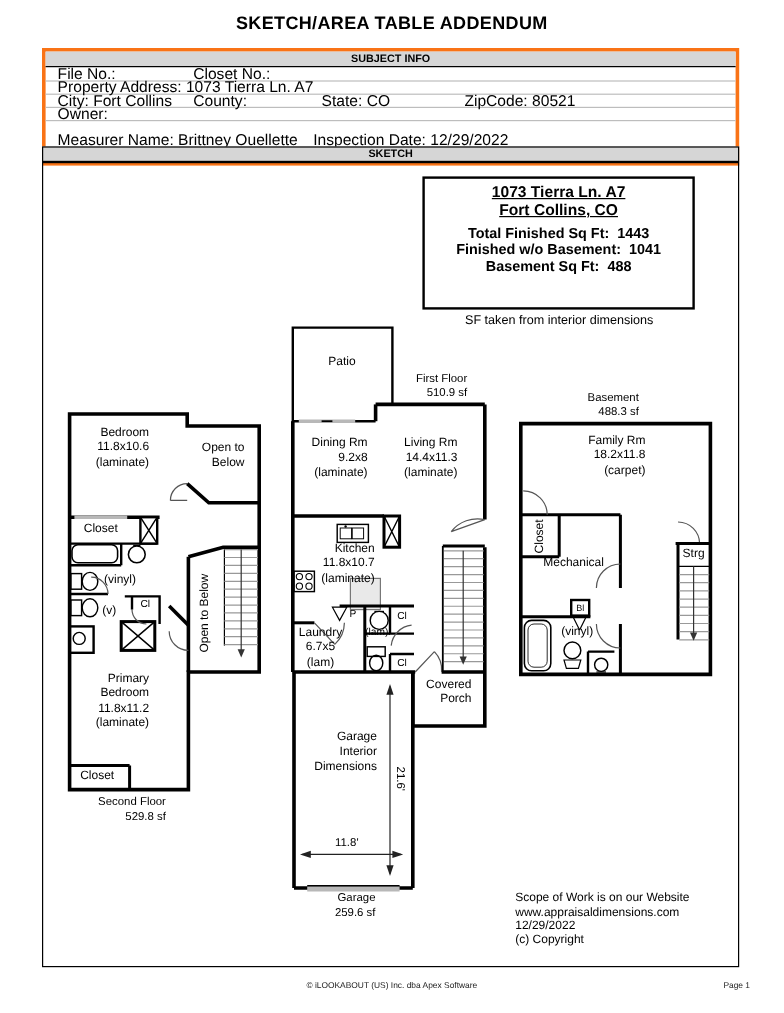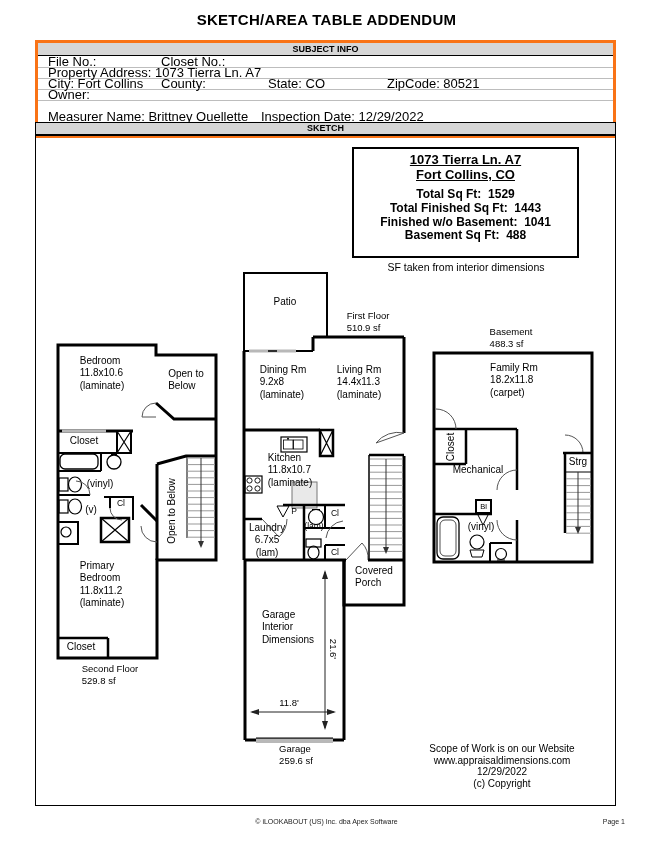--- a/index.html
+++ b/index.html
@@ -18,28 +18,28 @@
   .sk-head{position:absolute;left:35px;top:122px;width:581px;height:13px;background:#d6d6d6;
            border:1px solid #000;box-sizing:border-box;font-size:9px;font-weight:bold;text-align:center;line-height:11px;}
   .sk-area{position:absolute;left:35px;top:135px;width:581px;height:671px;border:1px solid #000;box-sizing:border-box;}
   .sumbox{position:absolute;left:352px;top:147px;width:227px;height:111px;border:2px solid #000;
           box-sizing:border-box;text-align:center;padding-top:3px;}
   .sum-addr{font-size:13px;font-weight:bold;text-decoration:underline;line-height:15px;white-space:pre;}
   .sum-gap{height:6px;}
   .sum-stat{font-size:12px;font-weight:bold;line-height:13.8px;white-space:pre;}
   .note{position:absolute;left:466px;top:261px;transform:translateX(-50%);font-size:10.5px;white-space:nowrap;}
   
-  .lbl{position:absolute;transform:translateX(-50%);text-align:left;font-size:10px;
+  .lbl{position:absolute;transform:translateX(-50%);text-align:right;font-size:10px;
        line-height:12.3px;white-space:pre-line;}
   .lbl-b{font-weight:normal;font-size:9.5px;line-height:11.5px;}
   .lbl-s{font-size:8.5px;line-height:9.5px;}
   .lbl-left{transform:none;text-align:center;}
   .rot-ccw{position:absolute;transform:translate(-50%,-50%) rotate(-90deg);font-size:10px;white-space:nowrap;}
   .rot-cw{position:absolute;transform:translate(-50%,-50%) rotate(90deg);font-size:9.5px;white-space:nowrap;}
-  .scope{position:absolute;left:502px;top:743px;transform:translateX(-50%);text-align:center;
+  .scope{position:absolute;left:502px;top:743px;transform:translateX(-50%);text-align:left;
          font-size:10px;line-height:11.5px;white-space:pre-line;}
   .footer-c{position:absolute;left:0;top:818px;width:653px;text-align:center;font-size:7px;color:#222;}
   .footer-p{position:absolute;right:28px;top:818px;font-size:7px;color:#222;}
   svg{position:absolute;left:0;top:0;}
 </style>
 </head>
 <body>
 
 <div class="page">
 
@@ -252,21 +252,20 @@
           <polygon points="575,527 581,527 578,534" fill="#333" stroke="none"></polygon>
         </g>
       </g>
     </g>
   </svg>
 
   <div class="sumbox">
     <div class="sum-addr">1073 Tierra Ln. A7</div>
     <div class="sum-addr">Fort Collins, CO</div>
     <div class="sum-gap"></div>
-    <div class="sum-stat">Total Sq Ft:  1529</div>
     <div class="sum-stat">Total Finished Sq Ft:  1443</div>
     <div class="sum-stat">Finished w/o Basement:  1041</div>
     <div class="sum-stat">Basement Sq Ft:  488</div>
   </div>
   <div class="note">SF taken from interior dimensions</div>
 
   <div class="lbl" style="left:102px;top:355px">Bedroom
 11.8x10.6
 (laminate)</div>
   <div class="lbl" style="left:186px;top:368px">Open to

